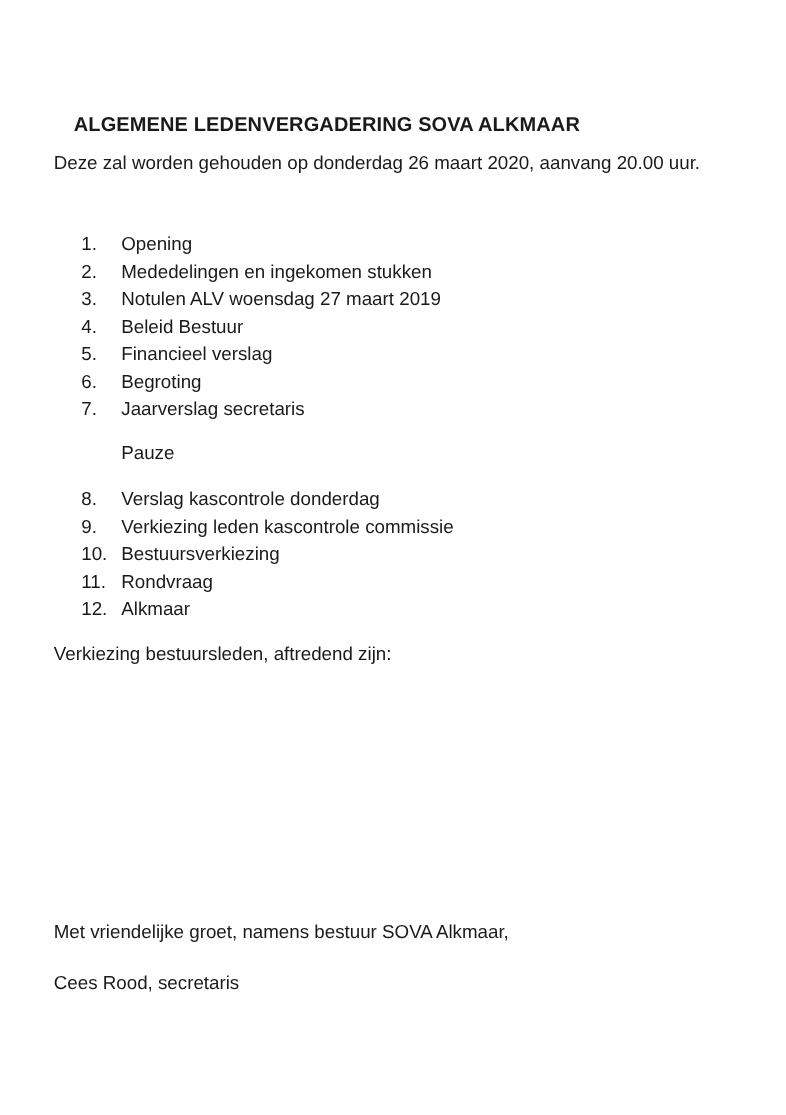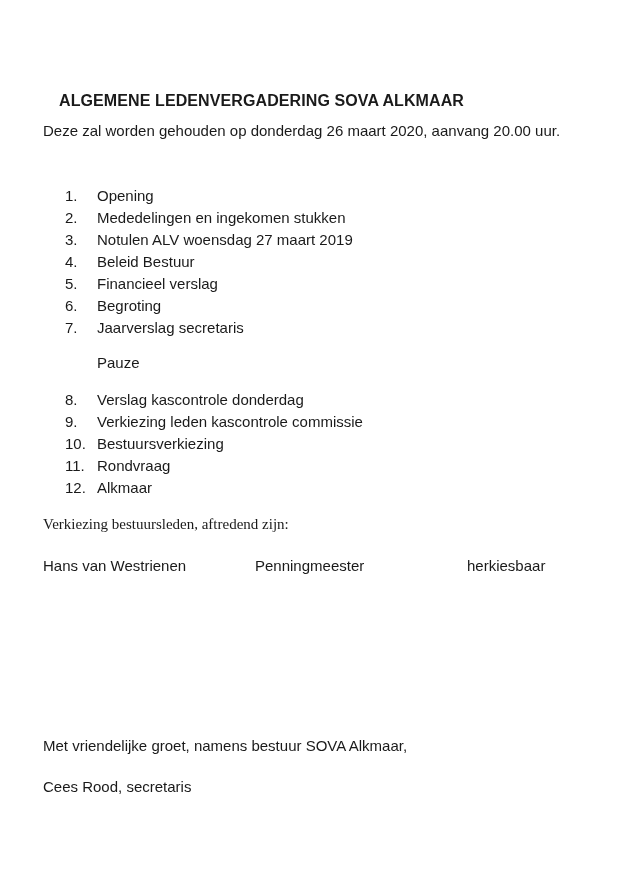--- a/index.html
+++ b/index.html
@@ -14,21 +14,21 @@
       font-weight: bold; font-size: 16px; letter-spacing: 0.1px; margin: 16px;
     }
     .intro { position: absolute; top: 118px; left: 0; width: 545px; line-height: 25px; margin: 0; }
     .agenda { position: absolute; left: 0; list-style: none; margin: 0; padding: 0; }
     .agenda li { height: 22px; line-height: 22px; position: relative; white-space: nowrap; }
     .agenda .num { position: absolute; left: 22px; }
     .agenda .txt { position: absolute; left: 54px; }
     .agenda.first { top: 185px; }
     .pause { position: absolute; top: 352px; left: 54px; line-height: 22px; margin: 0; }
     .agenda.second { top: 389px; }
-    .election-intro { position: absolute; top: 513px; left: 0; line-height: 22px; margin: 0; font-family: Liberation Serif, serif; }
+    .election-intro { position: absolute; top: 513px; left: 0; line-height: 22px; margin: 0; }
     .candidates { position: absolute; top: 555px; left: 0; border-collapse: collapse; }
     .candidates td { padding: 0; height: 26px; line-height: 22px; vertical-align: top; }
     .candidates td.c1 { width: 212px; }
     .candidates td.c2 { width: 212px; }
     .closing { position: absolute; top: 646px; left: 0; width: 560px; line-height: 25px; margin: 0; }
     .email { color: #1a0dab; text-decoration: underline; color: #2a2ad0; }
     .greeting { position: absolute; top: 735px; left: 0; line-height: 22px; margin: 0; }
     .signature { position: absolute; top: 776px; left: 0; line-height: 22px; margin: 0; }
   </style>
 </head>
@@ -92,25 +92,20 @@
     <li>
         <span class="num">12.</span>
         <span class="txt">Alkmaar</span>
       </li>
   </ol>
 
   <p class="election-intro">Verkiezing bestuursleden, aftredend zijn:</p>
 
   <table class="candidates">
     <tbody>
-    <tr>
-      <td class="c1">Hans van Westrienen</td>
-      <td class="c2">Penningmeester</td>
-      <td class="c3">herkiesbaar</td>
-    </tr>
   </tbody>
     </table>
 
   <p class="closing">
     <br>
   </p>
 
   <p class="greeting">Met vriendelijke groet, namens bestuur SOVA Alkmaar,</p>
 
   <p class="signature">Cees Rood, secretaris</p>

